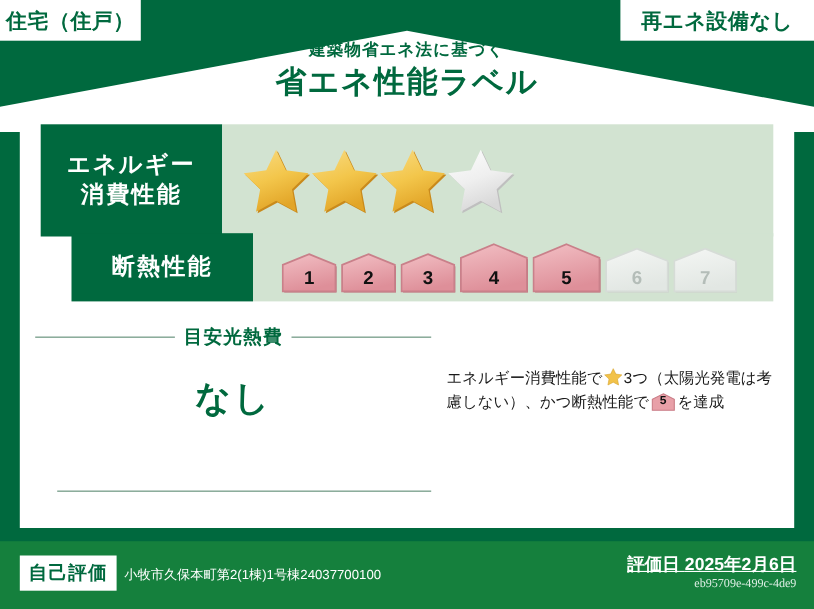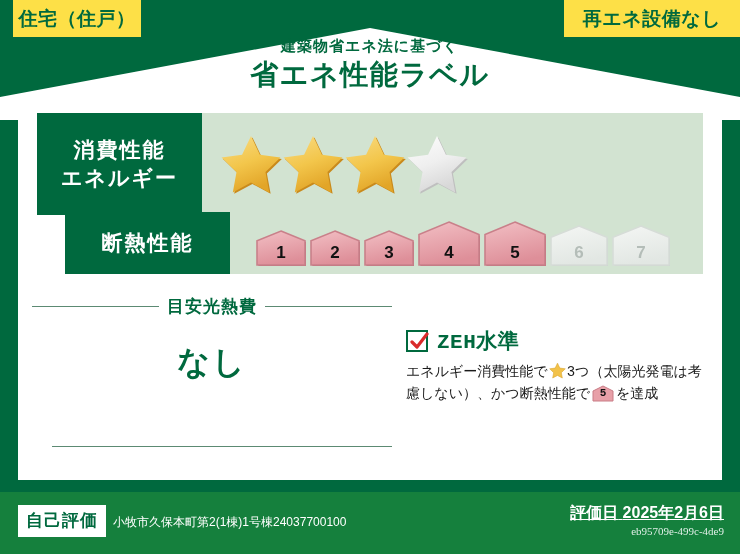--- a/index.html
+++ b/index.html
@@ -5,26 +5,25 @@
   * { box-sizing: border-box; margin: 0; padding: 0; }
   html, body {
     width: 740px; height: 554px;
     font-family: "Liberation Sans", "DejaVu Sans", sans-serif;
   }
   body { background: #00693E; position: relative; overflow: hidden; }
 
   
   .badge-top {
     position: absolute; top: 0;
-    background: #fde047;
+    background: #ffffff;
     color: #00693E;
     font-weight: bold;
     display: flex; align-items: center; justify-content: center;
     letter-spacing: 0.5px;
-    margin-left: 13px;
   }
   #badge-house {
     left: 0; width: 128px; height: 37px; font-size: 19px;
   }
   #badge-renew {
     right: 0; width: 176px; height: 37px; font-size: 19px;
   }
 
   
   .roof {
@@ -190,22 +189,22 @@
 
 <div class="title-wrap">
   <div class="title-sub">建築物省エネ法に基づく</div>
   <div class="title-main">省エネ性能ラベル</div>
 </div>
 
 <div class="card">
 
   <div class="perf-row" id="row-energy">
     <div class="perf-label">
+      <span>エネルギー</span>
       <span>消費性能</span>
-      <span>エネルギー</span>
     </div>
     <div class="perf-value">
       <div class="stars" id="star-container">
           <svg class="star" viewBox="0 0 24 24">
             <defs>
               <linearGradient id="sg0" x1="0" y1="0" x2="0.4" y2="1">
                 <stop offset="0%" stop-color="#F8DC86"></stop>
                 <stop offset="55%" stop-color="#F3C64B"></stop>
                 <stop offset="100%" stop-color="#E2A528"></stop>
               </linearGradient>
@@ -355,28 +354,20 @@
 
     <div class="cost-head">
       <div class="rule"></div>
       <div class="t">目安光熱費</div>
       <div class="rule"></div>
     </div>
     <div class="cost-value">なし</div>
     <div class="cost-rule-bottom"></div>
 
     <div class="zeh">
-      <div class="zeh-head">
-        <div class="zeh-check">
-          <svg width="20" height="20" viewBox="0 0 20 20">
-            <polyline points="3,10 8,15 18,2" fill="none" stroke="#D92B2B" stroke-width="3.2" stroke-linecap="round" stroke-linejoin="round"></polyline>
-          </svg>
-        </div>
-        <div class="zeh-title">ZEH水準</div>
-      </div>
       <div class="zeh-desc">
         <span>エネルギー消費性能で</span><svg class="inline-star" width="17" height="17" viewBox="0 0 24 24">
             <polygon points="12,1.6 15.3,8.6 23,9.6 17.4,15 18.8,22.6 12,19 5.2,22.6 6.6,15 1,9.6 8.7,8.6" fill="#F2C249" stroke="#D9A52E" stroke-width="0.8"></polygon>
           </svg><span>3つ</span><span>（太陽光発電は考慮しない）、かつ断熱性能で</span><span class="inline-house"><svg width="22" height="17" viewBox="0 0 22 17">
               <polygon points="11,1 21,6 21,16 1,16 1,6" fill="#E8A0A8" stroke="#C97C86" stroke-width="1"></polygon>
             </svg><span class="num">5</span></span><span>を達成</span>
       </div>
     </div>
 
   </div>

